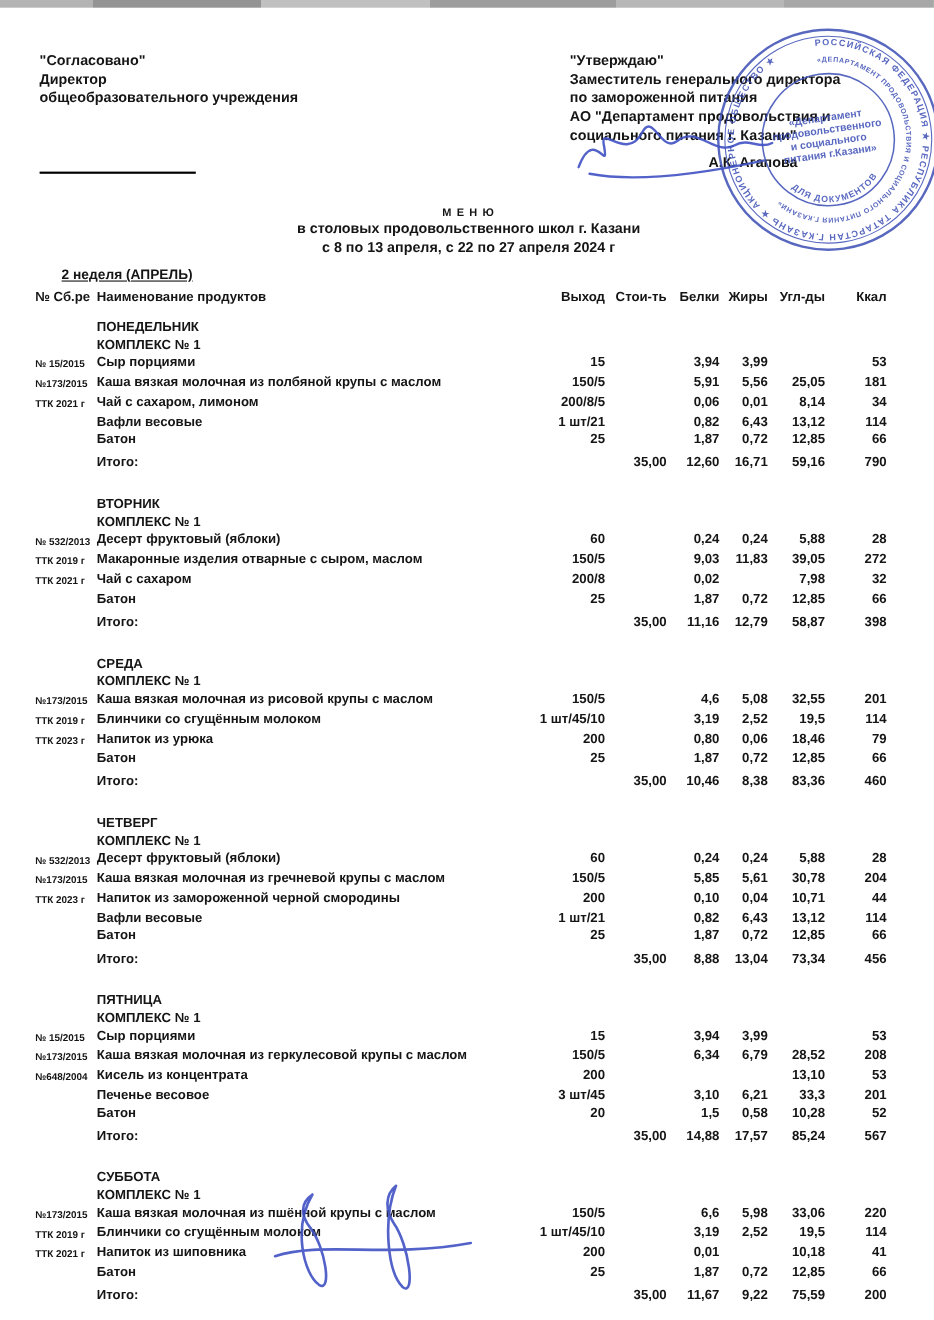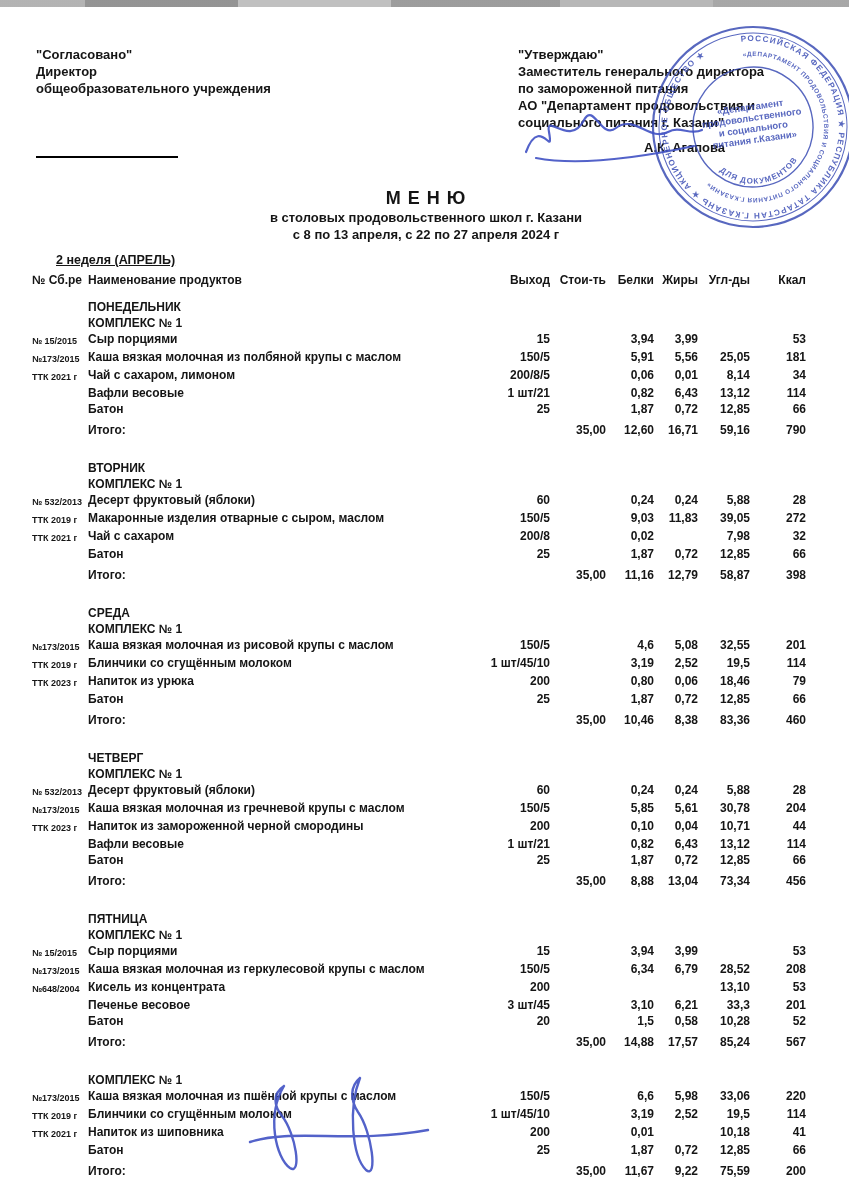--- a/index.html
+++ b/index.html
@@ -16,21 +16,21 @@
 
   
   .approval { position:relative; height:128px; font-size:13px; font-weight:700; line-height:17px; }
   .appr-left  { position:absolute; left:4px; top:0; width:300px; }
   .sign-line  { position:absolute; left:4px; top:110px; width:142px; border-bottom:2px solid #000; }
   .appr-right { position:absolute; left:486px; top:0; width:330px; }
   .signer     { position:absolute; left:612px; top:93px; font-size:13px; font-weight:700; }
 
   
   .title { text-align:center; margin-top:14px; font-weight:700; }
-  .title .t1 { font-size:18px; letter-spacing:1px; }
+  .title .t1 { font-size:10px; letter-spacing:1px; }
   .title .t2, .title .t3 { font-size:13px; line-height:17px; }
   .week { margin-top:10px; margin-left:24px; font-size:12.5px; font-weight:700;text-decoration:underline; }
 
   
   .row {
     display:grid;
     grid-template-columns:56px 382px 86px 56px 48px 44px 52px 56px;
     font-size:12px; font-weight:700; line-height:16px;
   }
   .thead { margin-top:5px; }
@@ -476,20 +476,30 @@
           <span class="c c-name">Итого:</span>
           <span class="c c-out"></span>
           <span class="c c-cost">35,00</span>
           <span class="c c-protein">14,88</span>
           <span class="c c-fat">17,57</span>
           <span class="c c-carbs">85,24</span>
           <span class="c c-kcal">567</span>
         </div>
       </section>
       <section class="day">
+        <div class="row day-row">
+          <span class="c c-ref"></span>
+          <span class="c c-name">СУББОТА</span>
+          <span class="c c-out"></span>
+          <span class="c c-cost"></span>
+          <span class="c c-protein"></span>
+          <span class="c c-fat"></span>
+          <span class="c c-carbs"></span>
+          <span class="c c-kcal"></span>
+        </div>
         <div class="row complex-row">
           <span class="c c-ref"></span>
           <span class="c c-name">КОМПЛЕКС № 1</span>
           <span class="c c-out"></span>
           <span class="c c-cost"></span>
           <span class="c c-protein"></span>
           <span class="c c-fat"></span>
           <span class="c c-carbs"></span>
           <span class="c c-kcal"></span>
         </div>

